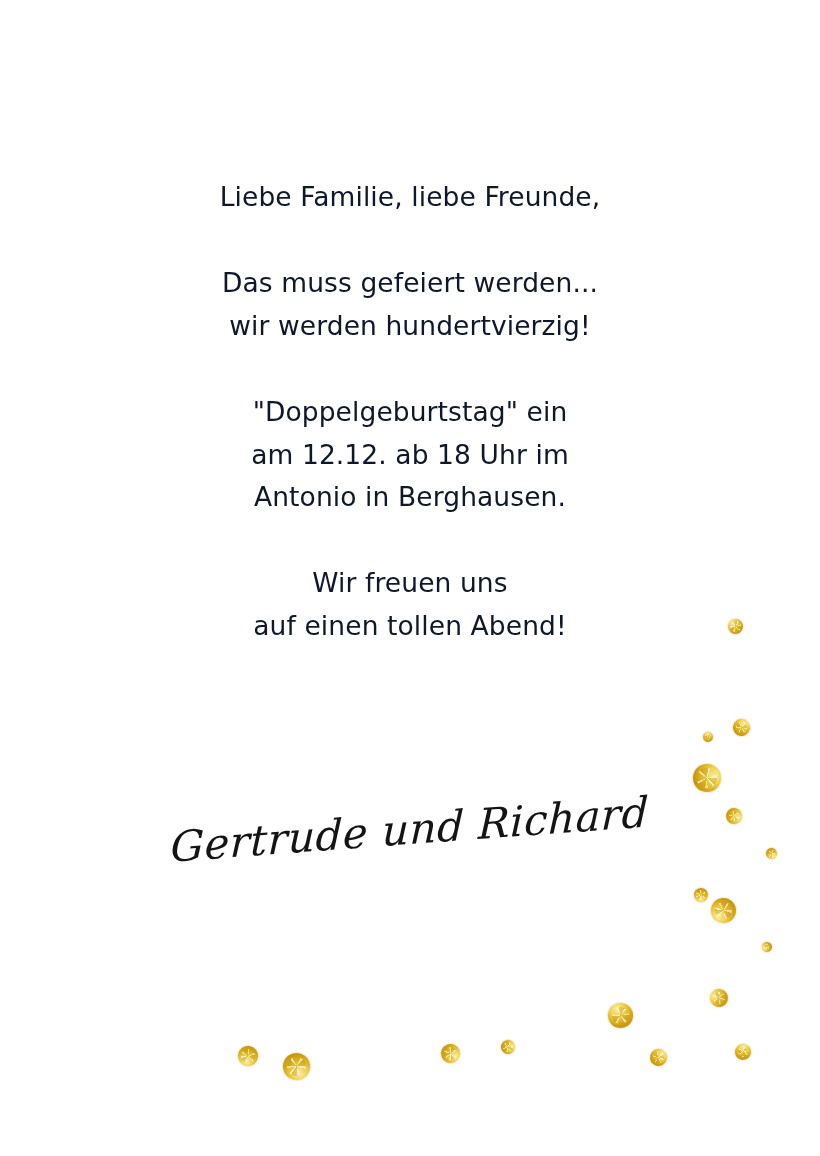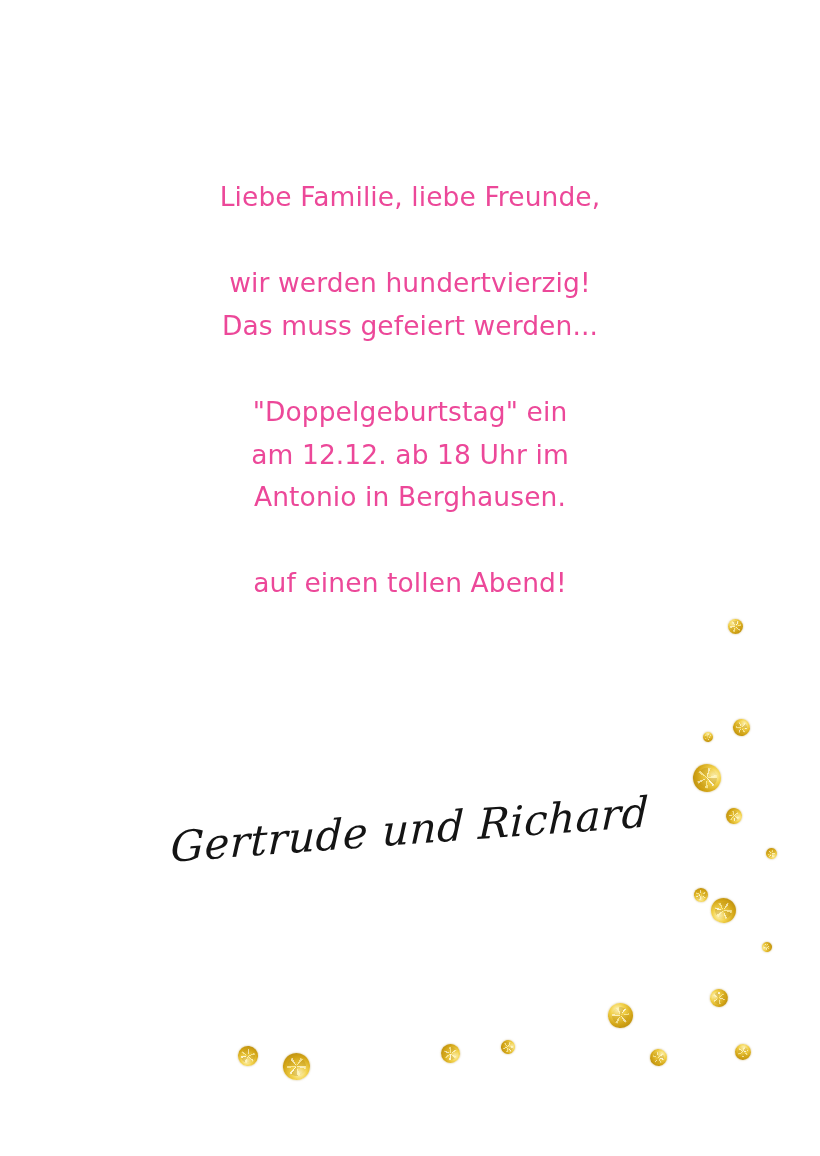--- a/index.html
+++ b/index.html
@@ -24,21 +24,21 @@
 
   .invite-text {
     position: absolute;
     left: 0;
     right: 0;
     top: 176px;
     text-align: center;
     font-size: 26.5px;
     line-height: 1.62;
     letter-spacing: 0.1px;
-    color: #ec4899;
+    color: #0f172a;
     font-family: "DejaVu Sans", sans-serif;
     font-weight: 400;
   }
 
   .para {
     margin: 0;
   }
   .para + .para {
     margin-top: 1.62em;
   }
@@ -103,29 +103,30 @@
 </head>
 <body>
 
 <div class="card">
 
   <div class="invite-text">
     <p class="para">
       <span class="line">Liebe Familie, liebe Freunde,</span>
     </p>
     <p class="para">
+      <span class="line">Das muss gefeiert werden...</span>
       <span class="line">wir werden hundertvierzig!</span>
-      <span class="line">Das muss gefeiert werden...</span>
     </p>
     <p class="para">
       <span class="line">"Doppelgeburtstag" ein</span>
       <span class="line">am 12.12. ab 18 Uhr im</span>
       <span class="line">Antonio in Berghausen.</span>
     </p>
     <p class="para">
+      <span class="line">Wir freuen uns</span>
       <span class="line">auf einen tollen Abend!</span>
     </p>
   </div>
 
   <div class="signature">
     <span class="sig-inner">Gertrude und Richard</span>
   </div>
 
   <div class="gem-layer" id="gem-layer">
       <div class="gem" style="left: 728px; top: 619px; width: 15px; height: 15px; transform: rotate(0deg);"></div>

